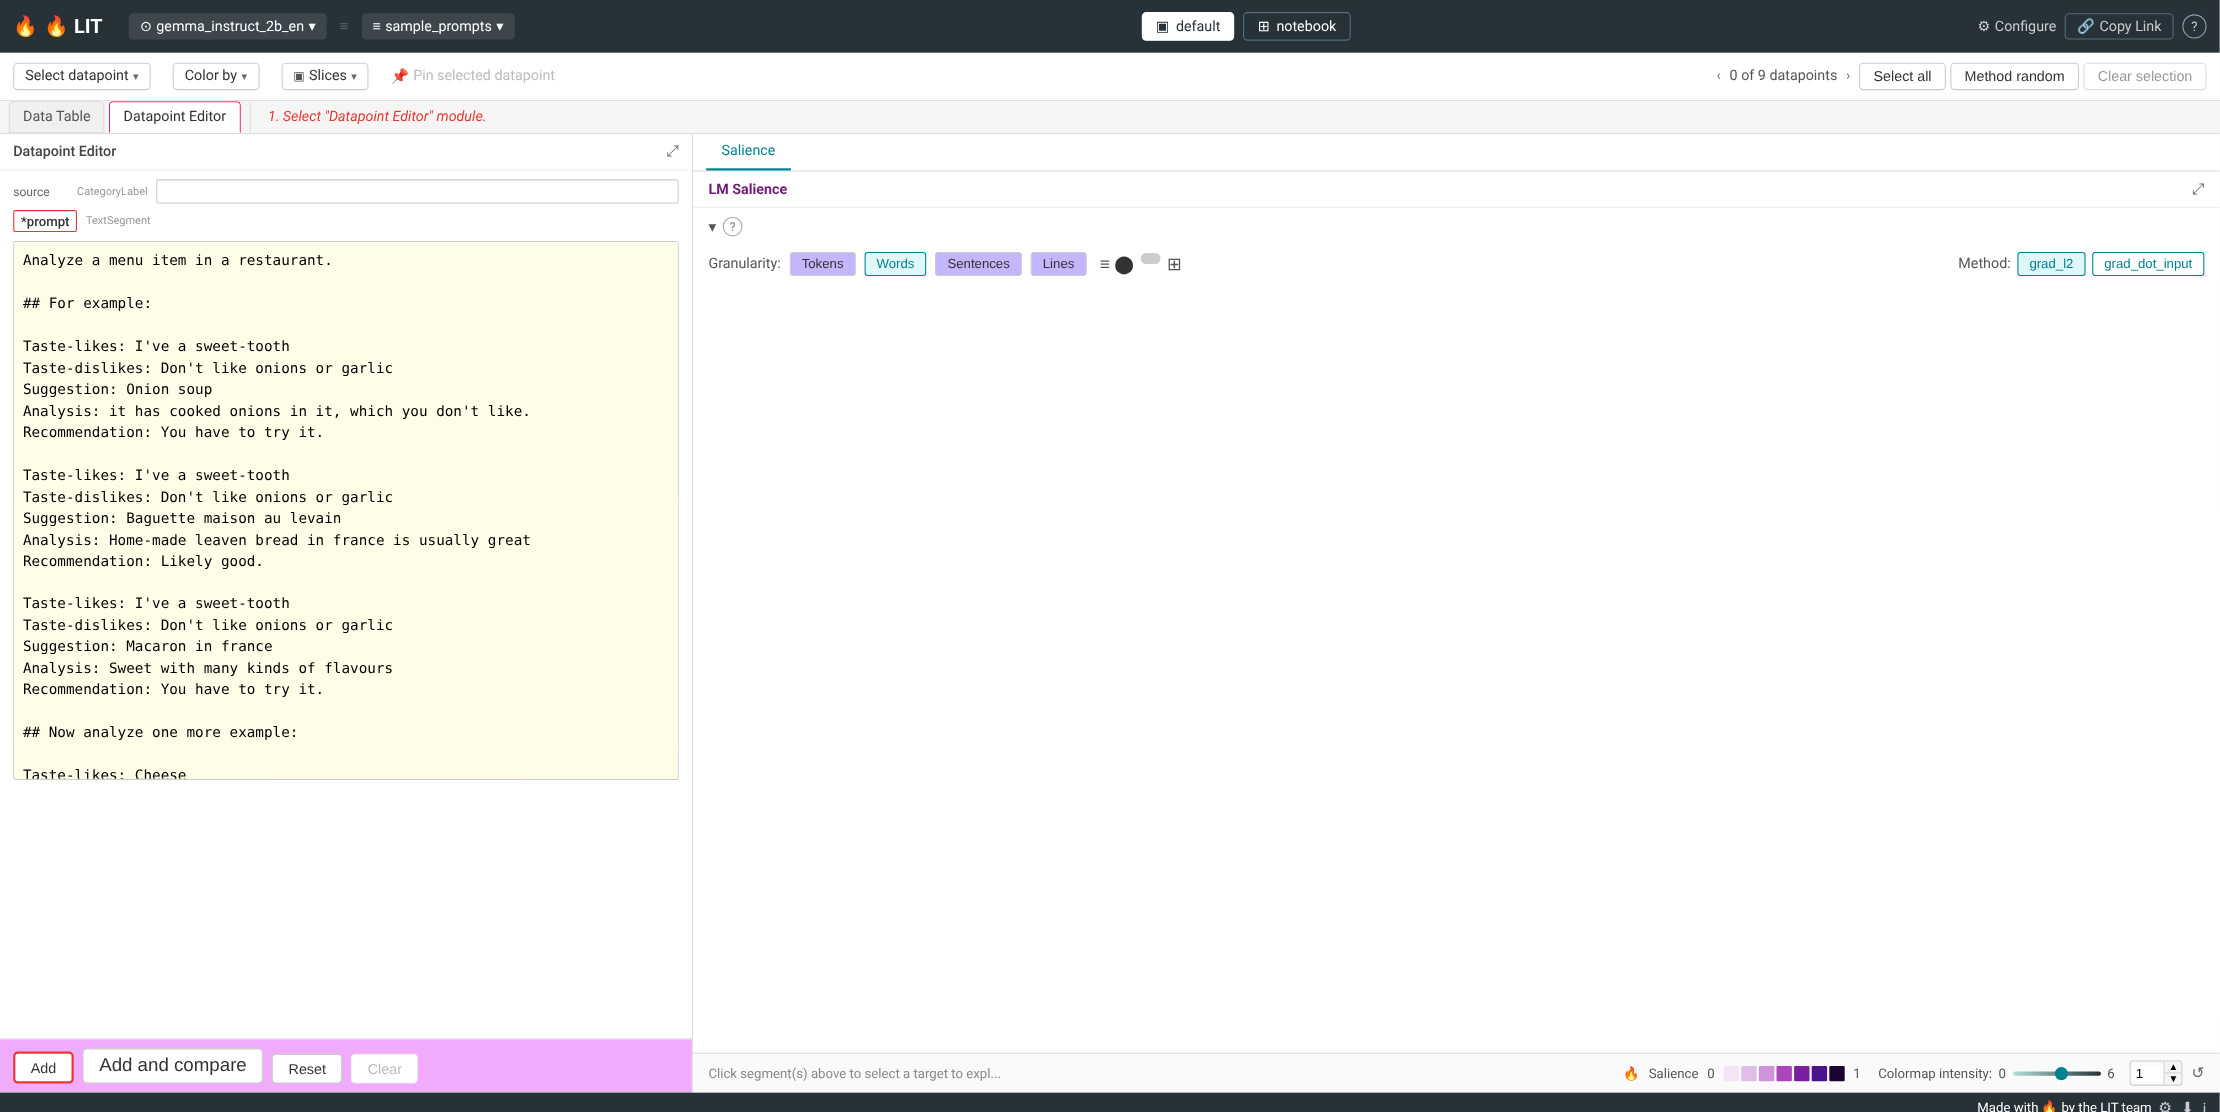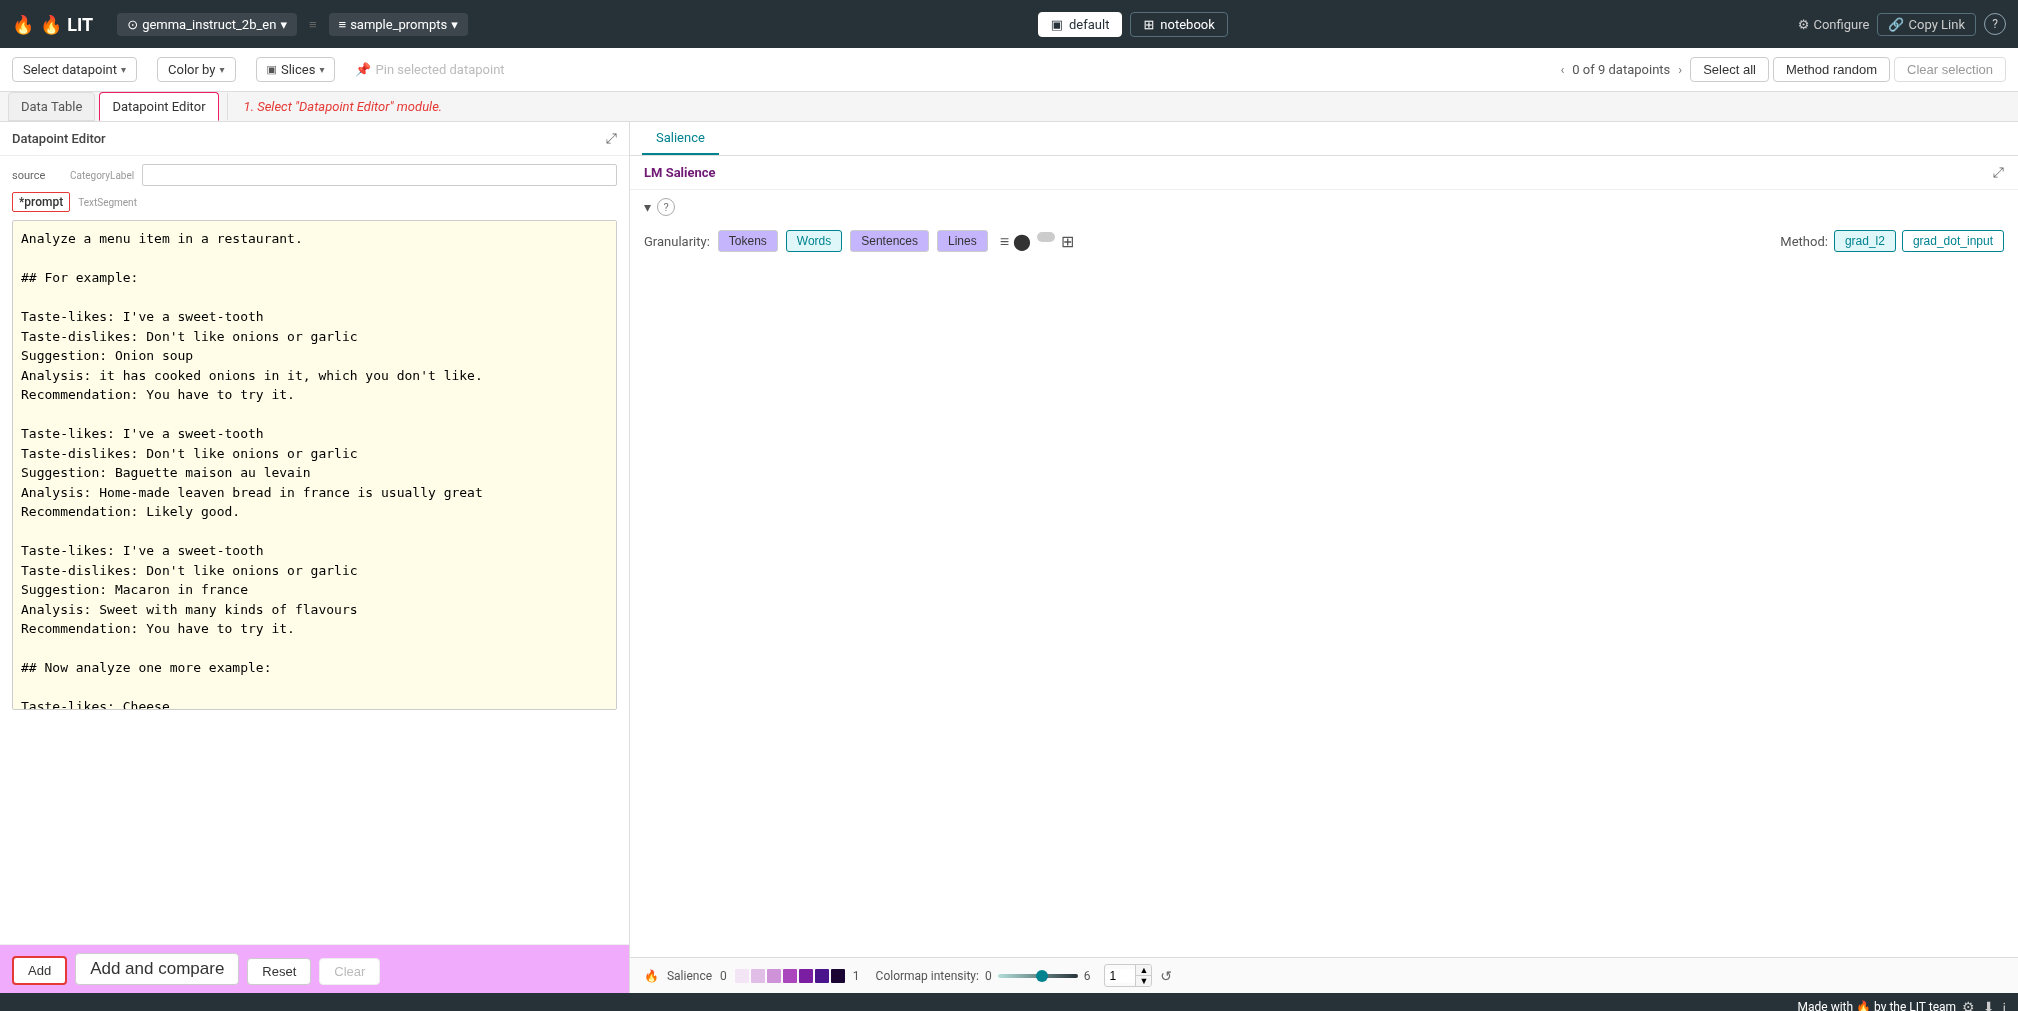--- a/index.html
+++ b/index.html
@@ -311,20 +311,21 @@
       <div class="method-right">
         <span>Method:</span>
         <button class="method-btn active">grad_l2</button>
         <button class="method-btn">grad_dot_input</button>
       </div>
     </div>
 
     <div class="content-area"></div>
 
     <div class="bottom-status">
+      <span class="status-text">Click segment(s) above to select a target to expl...</span>
       <span>🔥</span>
       <span>Salience</span>
       <span>0</span>
       <div class="colormap-boxes">
         <span class="color-box" style="background:#f3e5f5;"></span>
         <span class="color-box" style="background:#e1bee7;"></span>
         <span class="color-box" style="background:#ce93d8;"></span>
         <span class="color-box" style="background:#ab47bc;"></span>
         <span class="color-box" style="background:#7b1fa2;"></span>
         <span class="color-box" style="background:#4a148c;"></span>

